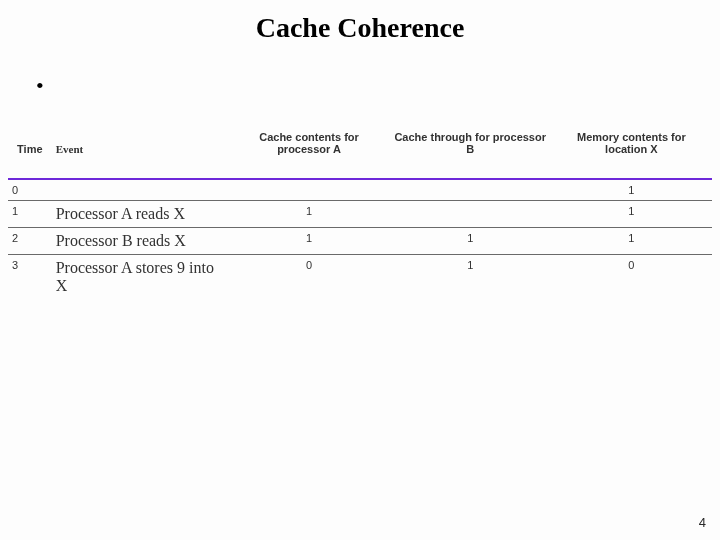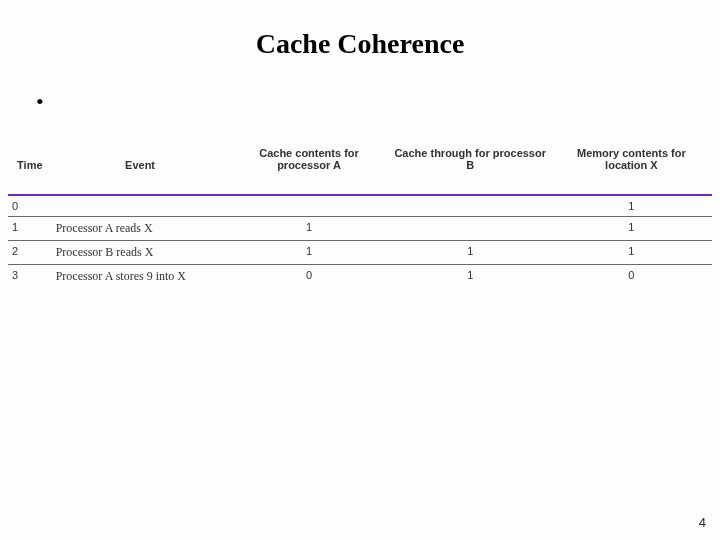--- a/index.html
+++ b/index.html
@@ -8,21 +8,21 @@
       height: 540px;
       background: #fdfdfd;
       font-family: Georgia, 'Times New Roman', serif;
       position: relative;
       color: #000;
     }
     .slide-title {
       font-size: 28px;
       font-weight: bold;
       text-align: center;
-      padding-top: 28px;
+      padding-top: 12px;
       padding-bottom: 28px;
     }
     .bullet-wrap {
       padding-left: 36px;
       padding-right: 40px;
       font-size: 22px;
       line-height: 1.3;
     }
     .bullet-row { display: flex; }
     .bullet-mark { padding-right: 10px; }
@@ -38,30 +38,30 @@
       border-collapse: collapse;
     }
     th {
       font-weight: bold;
       text-align: center;
       padding: 6px 4px 23px 4px;
       border-bottom: 2px solid #6d28d9;
       vertical-align: bottom;
     }
     th.col-time { text-align: center; width: 42px; }
-    th.col-event { text-align: center; width: 170px; }
+    th.col-event { text-align: left; width: 170px; font-family: Liberation Serif, serif; }
     th.col-data { width: 155px; }
     td {
       padding: 4px 4px;
       border-bottom: 1px solid #6a6a6a;
       text-align: center;
       vertical-align: top;
     }
     td.cell-time { text-align: left; }
-    td.cell-event { text-align: left; font-family: Georgia, 'Times New Roman', serif; font-size: 12px; }
+    td.cell-event { text-align: left; font-family: Georgia, 'Times New Roman', serif; font-size: 16px; }
     tr.last td { border-bottom: none; }
     .page-num {
       position: absolute;
       right: 14px;
       bottom: 10px;
       font-size: 13px;
       font-family: Arial, sans-serif;
       color: #2a2a2a;
     }
   </style>

